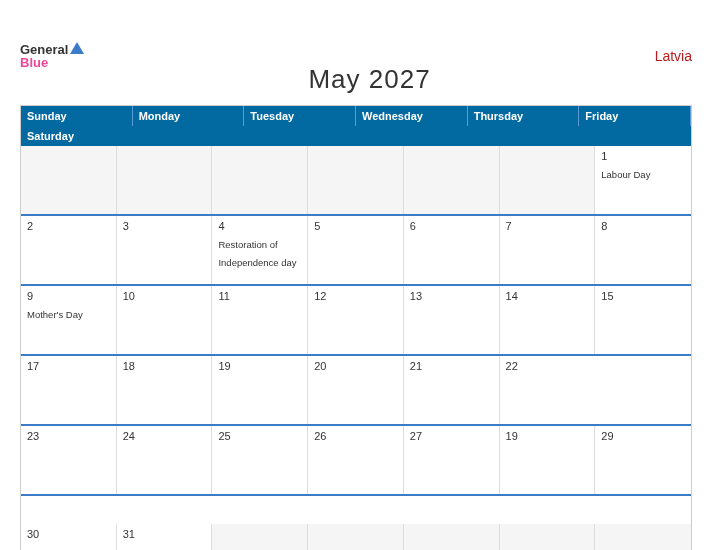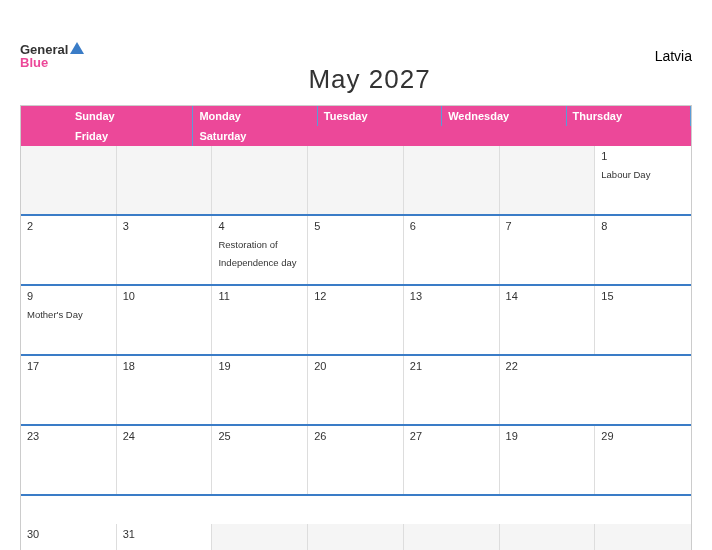--- a/index.html
+++ b/index.html
@@ -61,35 +61,34 @@
     }
     .calendar-title {
       font-size: 26px;
       color: #333;
       font-weight: normal;
       letter-spacing: 1px;
       margin-top: 48px;
     }
     .country-label {
       font-size: 14px;
-      color: #000000;
+      color: #b91c1c;
       font-weight: normal;
     }
     
     .calendar {
       flex: 1;
       border: 1px solid #ccc;
       display: flex;
       flex-direction: column;
     }
     .cal-header-row {
       display: grid;
-      grid-template-columns: repeat(5, 1fr);
-      background: #ec4899;
-      padding-left: 48px;
+      grid-template-columns: repeat(6, 1fr);
+      background: #0369a1;
     }
     .cal-header-cell {
       color: #fff;
       font-size: 11px;
       font-weight: bold;
       padding: 4px 6px;
       text-align: left;
       border-right: 1px solid #5a9cd7;
     }
     .cal-header-cell:last-child {

